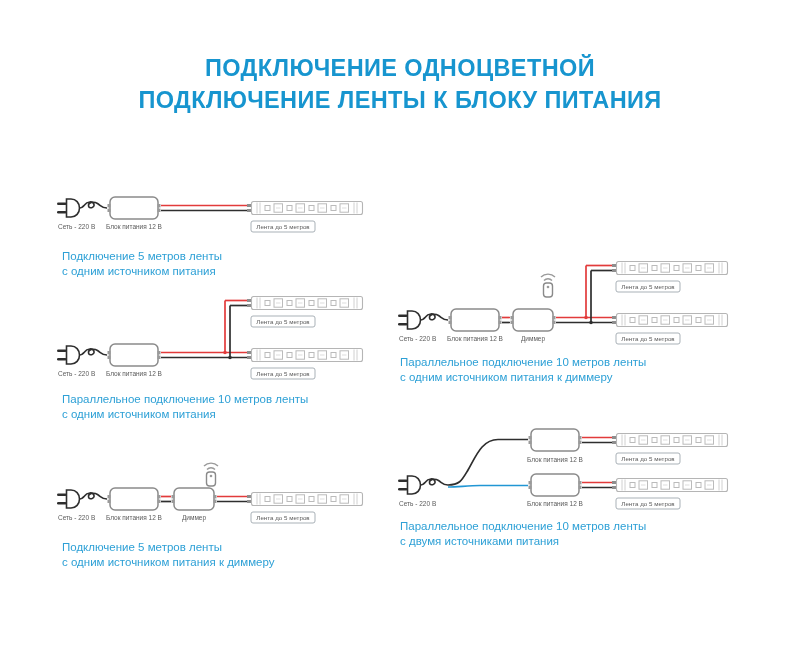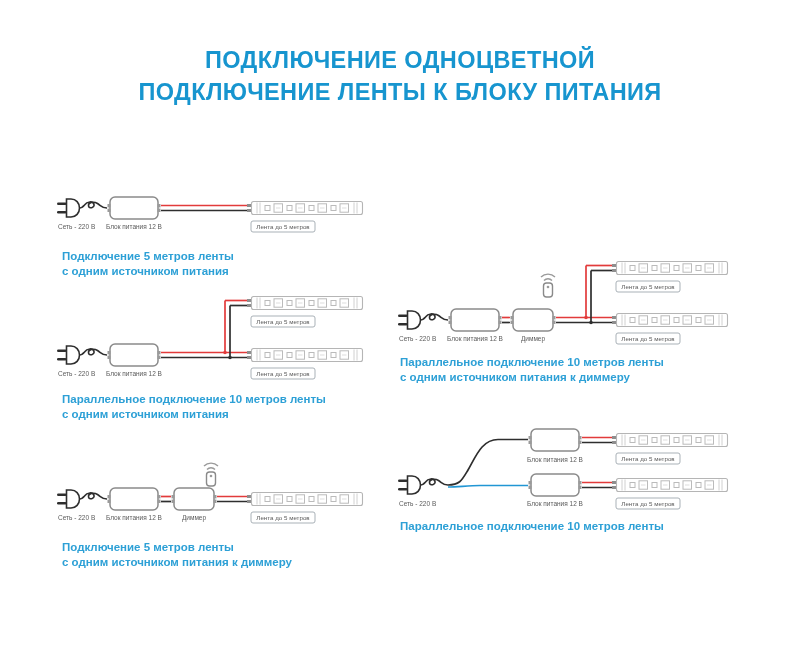--- a/index.html
+++ b/index.html
@@ -1,21 +1,21 @@
 <!DOCTYPE html>
 <html><head>
 <meta charset="utf-8">
 <style>
   * { margin:0; padding:0; box-sizing:border-box; }
   html, body { background:#ffffff; font-family:"Liberation Sans", sans-serif; }
   .page { position:relative; width:800px; height:655px; background:#ffffff; overflow:hidden; margin:0 auto; }
-  .title { position:absolute; top:44px; left:0; width:100%; text-align:center;
+  .title { position:absolute; top:52px; left:0; width:100%; text-align:center;
            color:#1795cf; font-weight:bold; font-size:23.5px; line-height:32px; letter-spacing:0.4px; }
   .diagram { position:absolute; }
-  .caption { position:absolute; color:#2da0d6; font-size:11.5px; line-height:15px; font-weight:bold; }
+  .caption { position:absolute; color:#2da0d6; font-size:11.5px; line-height:15px; font-weight:normal; }
   svg text { font-family:"Liberation Sans", sans-serif; fill:#5b5b5b; }
   .lbl { font-size:6.5px; }
   .chip-rect { fill:#ffffff; stroke:#a9b1b7; stroke-width:1; }
   .chip-txt { font-size:6.2px; }
   .wire-red   { stroke:#e23b3b; stroke-width:1.7; fill:none; }
   .wire-black { stroke:#2e2e2e; stroke-width:1.7; fill:none; }
   .wire-blue  { stroke:#2196d4; stroke-width:1.7; fill:none; }
   .nub { fill:#8e8e8e; }
 </style>
 </head>
@@ -232,15 +232,16 @@
     <use href="#sym-strip" x="218" y="50"></use>
     <g>
       <rect class="chip-rect" x="218" y="70" width="64" height="11" rx="2"></rect>
       <text class="chip-txt" x="250" y="77.8" text-anchor="middle">Лента до 5 метров</text>
     </g>
     <text class="lbl" x="1" y="78">Сеть - 220 В</text>
     <text class="lbl" x="157" y="78" text-anchor="middle">Блок питания 12 В</text>
   </svg>
   <div class="caption" style="left:400px; top:519px;">
     <div>Параллельное подключение 10 метров ленты</div>
+    <div>с двумя источниками питания</div>
   </div>
 
 </div>
 
 </body></html>

